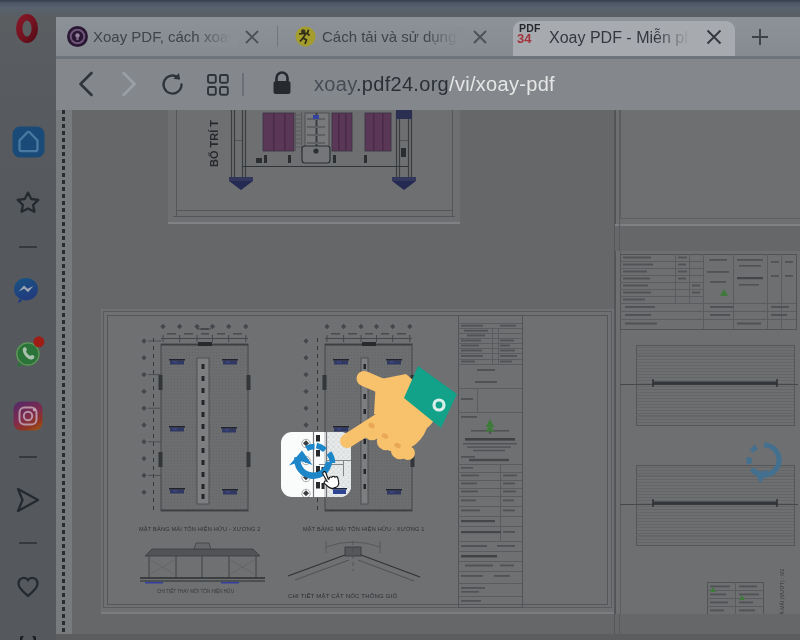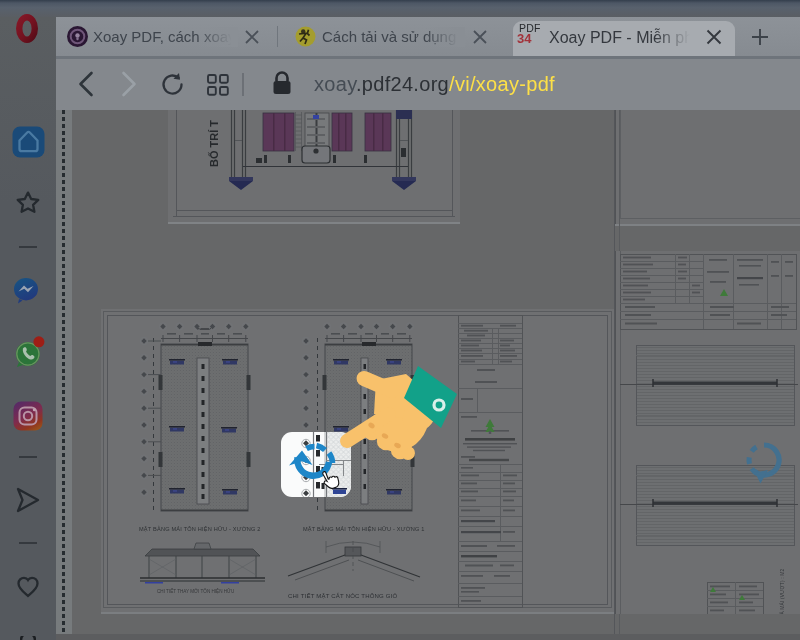--- a/index.html
+++ b/index.html
@@ -57,21 +57,21 @@
   <circle cx="10.5" cy="10.5" r="10" fill="#a49d2e"></circle>
   <circle cx="8.2" cy="5.4" r="2.2" fill="#37331c"></circle>
   <path d="M4,8 L12,7.2 L14.5,9.5 M11,7.4 L8,12 L11.5,14 L10,18 M8,12 L5,15.5 M12.5,7 L13.5,3.8" stroke="#2e2b15" stroke-width="1.7" fill="none"></path>
 </svg>
 <div class="a" style="left:322px;top:27px;width:143px;height:20px;overflow:hidden;font-size:15px;line-height:20px;color:#3e444c;white-space:nowrap">Cách tải và sử dụng</div>
 <div class="a" style="left:424px;top:27px;width:41px;height:20px;background:linear-gradient(90deg,rgba(138,143,149,0),#898e94 85%)"></div>
 <svg class="a" style="left:473px;top:30px" width="14" height="14">
       <path d="M1,1 L13,13 M13,1 L1,13" stroke="#4a5058" stroke-width="1.8"></path>
     </svg>
 
-<div class="a" style="left:519px;top:22px;width:26px;height:12px;font-size:10.5px;line-height:12px;font-weight:normal;color:#26292c;letter-spacing:0.2px">PDF</div>
+<div class="a" style="left:519px;top:22px;width:26px;height:12px;font-size:10.5px;line-height:12px;font-weight:bold;color:#26292c;letter-spacing:0.2px">PDF</div>
 <div class="a" style="left:517px;top:32px;width:26px;height:15px;font-size:13px;line-height:14px;font-weight:bold;color:#a2333b">34</div>
 <div class="a" style="left:549px;top:27px;width:150px;height:21px;overflow:hidden;font-size:16px;line-height:21px;color:#34383e;white-space:nowrap">Xoay PDF - Miễn phí</div>
 <div class="a" style="left:655px;top:27px;width:44px;height:21px;background:linear-gradient(90deg,rgba(167,171,176,0),#a7abb0 80%)"></div>
 <svg class="a" style="left:706px;top:29px" width="16" height="16">
       <path d="M1.5,1.5 L14.5,14.5 M14.5,1.5 L1.5,14.5" stroke="#34383e" stroke-width="1.9"></path>
     </svg>
 <svg class="a" style="left:751px;top:28px" width="18" height="18">
       <path d="M9,1 L9,17 M1,9 L17,9" stroke="#3c4249" stroke-width="1.9"></path>
     </svg>
 
@@ -91,21 +91,21 @@
         <rect x="14" y="2" width="7.8" height="7.8" rx="1.5"></rect>
     <rect x="2" y="14" width="7.8" height="7.8" rx="1.5"></rect>
         <rect x="14" y="14" width="7.8" height="7.8" rx="1.5"></rect>
   </g>
 </svg>
 <div class="a" style="left:242px;top:73px;width:1.5px;height:23px;background:#6c7076"></div>
 <svg class="a" style="left:271px;top:70px" width="22" height="28" viewBox="0 0 22 28">
   <path d="M5.5,11 L5.5,8 A5.5,5.5 0 0 1 16.5,8 L16.5,11" fill="none" stroke="#26292e" stroke-width="2.6"></path>
   <rect x="2.5" y="11" width="17" height="13" rx="2.5" fill="#26292e"></rect>
 </svg>
-<div class="a" style="left:314px;top:72px;font-size:20px;line-height:25px;color:#2c3035;letter-spacing:0.3px"><span style="color:#454c54">xoay</span>.pdf24.org<span style="color:#fde047">/vi/xoay-pdf</span></div>
+<div class="a" style="left:314px;top:72px;font-size:20px;line-height:25px;color:#2c3035;letter-spacing:0.3px"><span style="color:#454c54">xoay</span>.pdf24.org<span style="color:#e5e5e5">/vi/xoay-pdf</span></div>
 
 <svg class="a" style="left:13px;top:12px" width="28" height="33" viewBox="0 0 28 33">
   <defs>
         <linearGradient id="og" x1="0" y1="0" x2="1" y2="1">
     <stop offset="0" stop-color="#841726"></stop>
           <stop offset="0.55" stop-color="#731220"></stop>
           <stop offset="1" stop-color="#560c17"></stop>
   </linearGradient>
       </defs>
   <ellipse cx="14" cy="16.5" rx="7.8" ry="11.3" fill="none" stroke="url(#og)" stroke-width="6.4"></ellipse>

